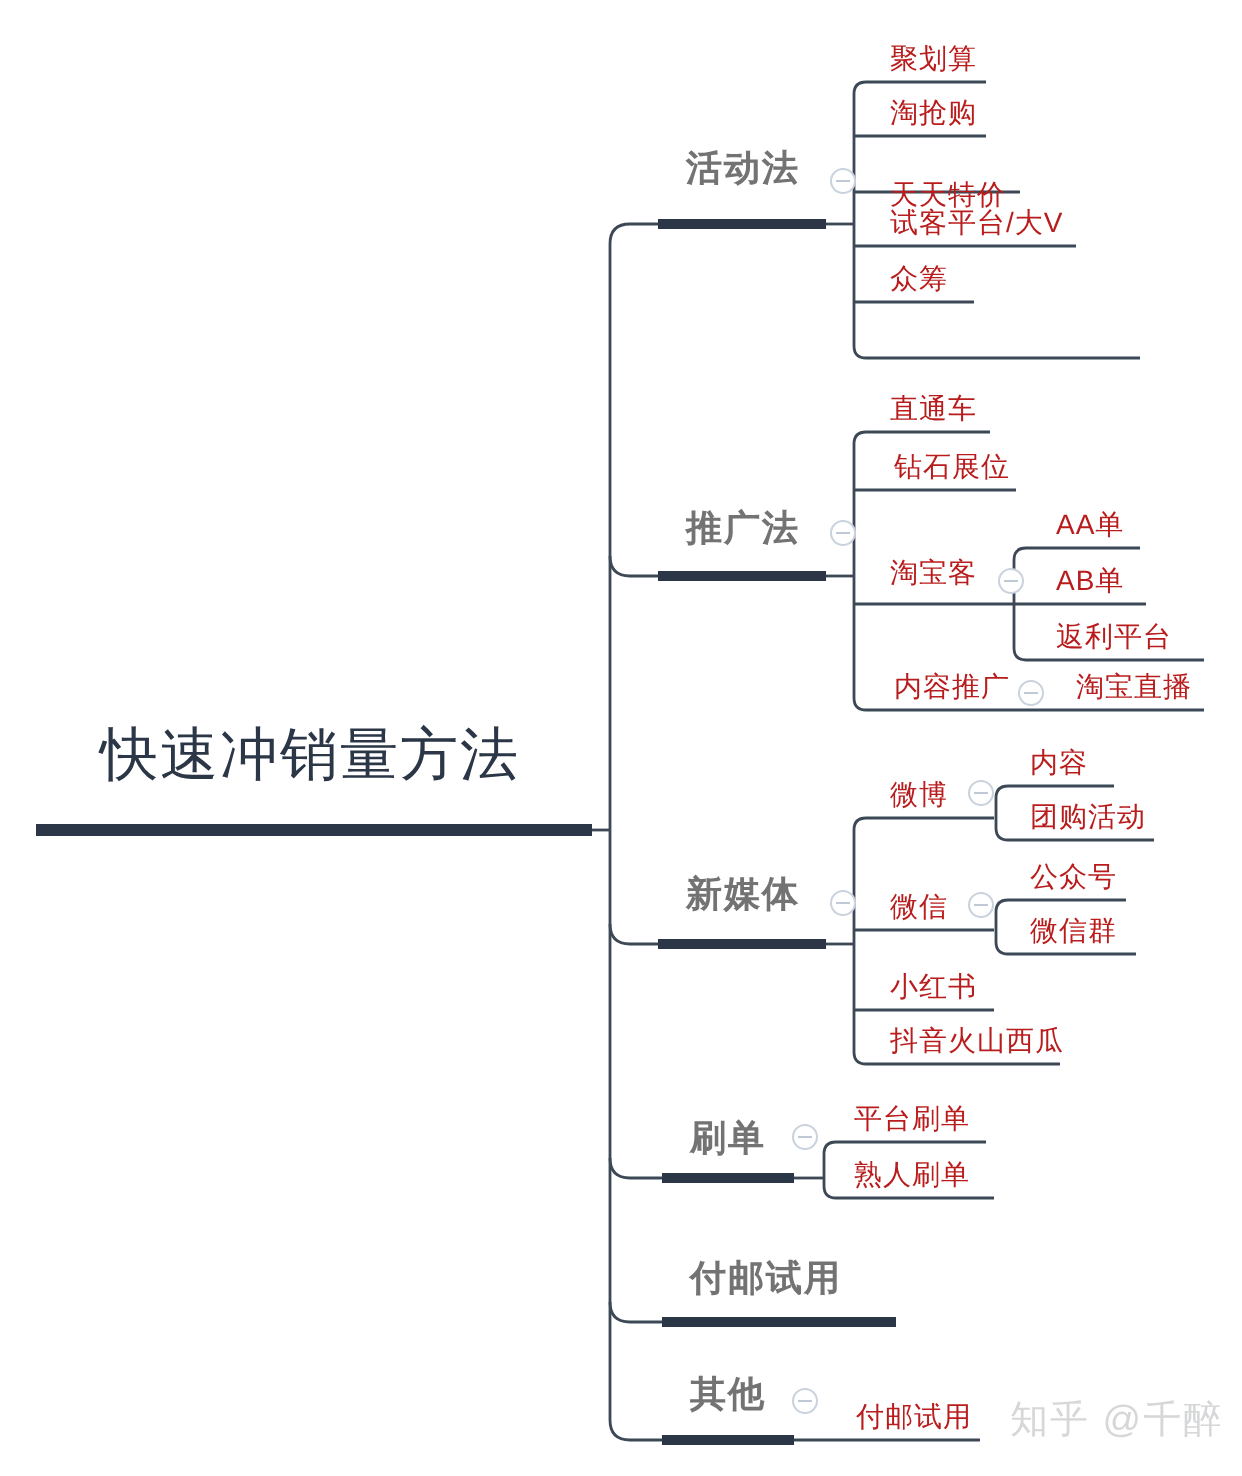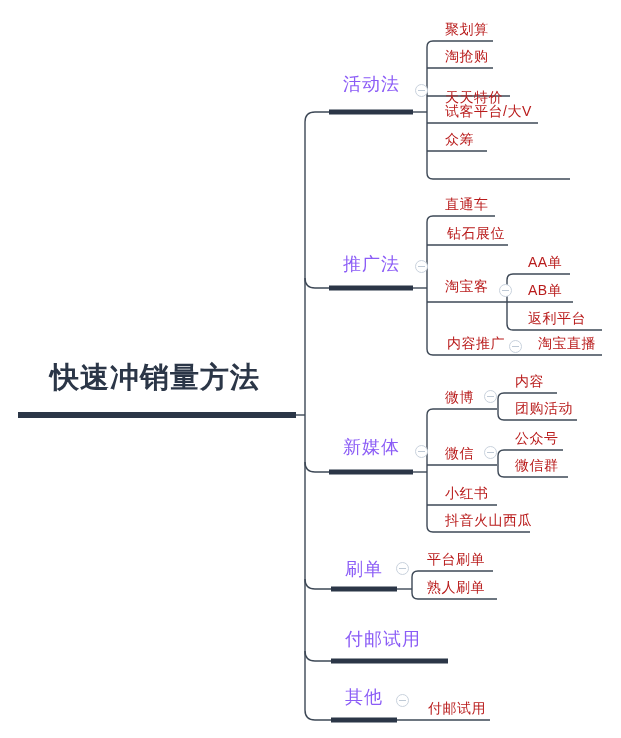--- a/index.html
+++ b/index.html
@@ -3,24 +3,24 @@
 <meta charset="utf-8">
 <style>
   html,body{margin:0;padding:0;background:#ffffff;}
   .canvas{
     position:relative;width:621px;height:738px;background:#ffffff;overflow:hidden;
     font-family:"Liberation Sans", sans-serif;
   }
   svg.lines{position:absolute;left:0;top:0;width:621px;height:738px;}
   .root-title{
     position:absolute;left:50px;top:358px;width:220px;
-    font-size:29px;font-weight:bold;color:#2b3647;letter-spacing:1px;white-space:nowrap;
+    font-size:29px;font-weight:normal;color:#2b3647;letter-spacing:1px;white-space:nowrap;
   }
   .branch-label{
-    position:absolute;font-size:18px;font-weight:normal;color:#8b5cf6;
+    position:absolute;font-size:18px;font-weight:bold;color:#737373;
     white-space:nowrap;letter-spacing:1px;line-height:20px;
   }
   .node-label{
     position:absolute;font-size:14px;color:#b91c1c;white-space:nowrap;
     letter-spacing:0.5px;line-height:16px;
   }
   .collapse-icon{
     position:absolute;width:13px;height:13px;border-radius:50%;
     border:1px solid #c9d2dd;background:#ffffff;box-sizing:border-box;
   }
@@ -169,14 +169,15 @@
   <div class="collapse-icon" style="left:484px;top:446px">
       <span class="minus"></span>
     </div>
   <div class="collapse-icon" style="left:396px;top:562px">
       <span class="minus"></span>
     </div>
   <div class="collapse-icon" style="left:396px;top:694px">
       <span class="minus"></span>
     </div>
 
+  <div class="watermark">知乎 @千醉</div>
 
 </div>
 
 </body></html>

